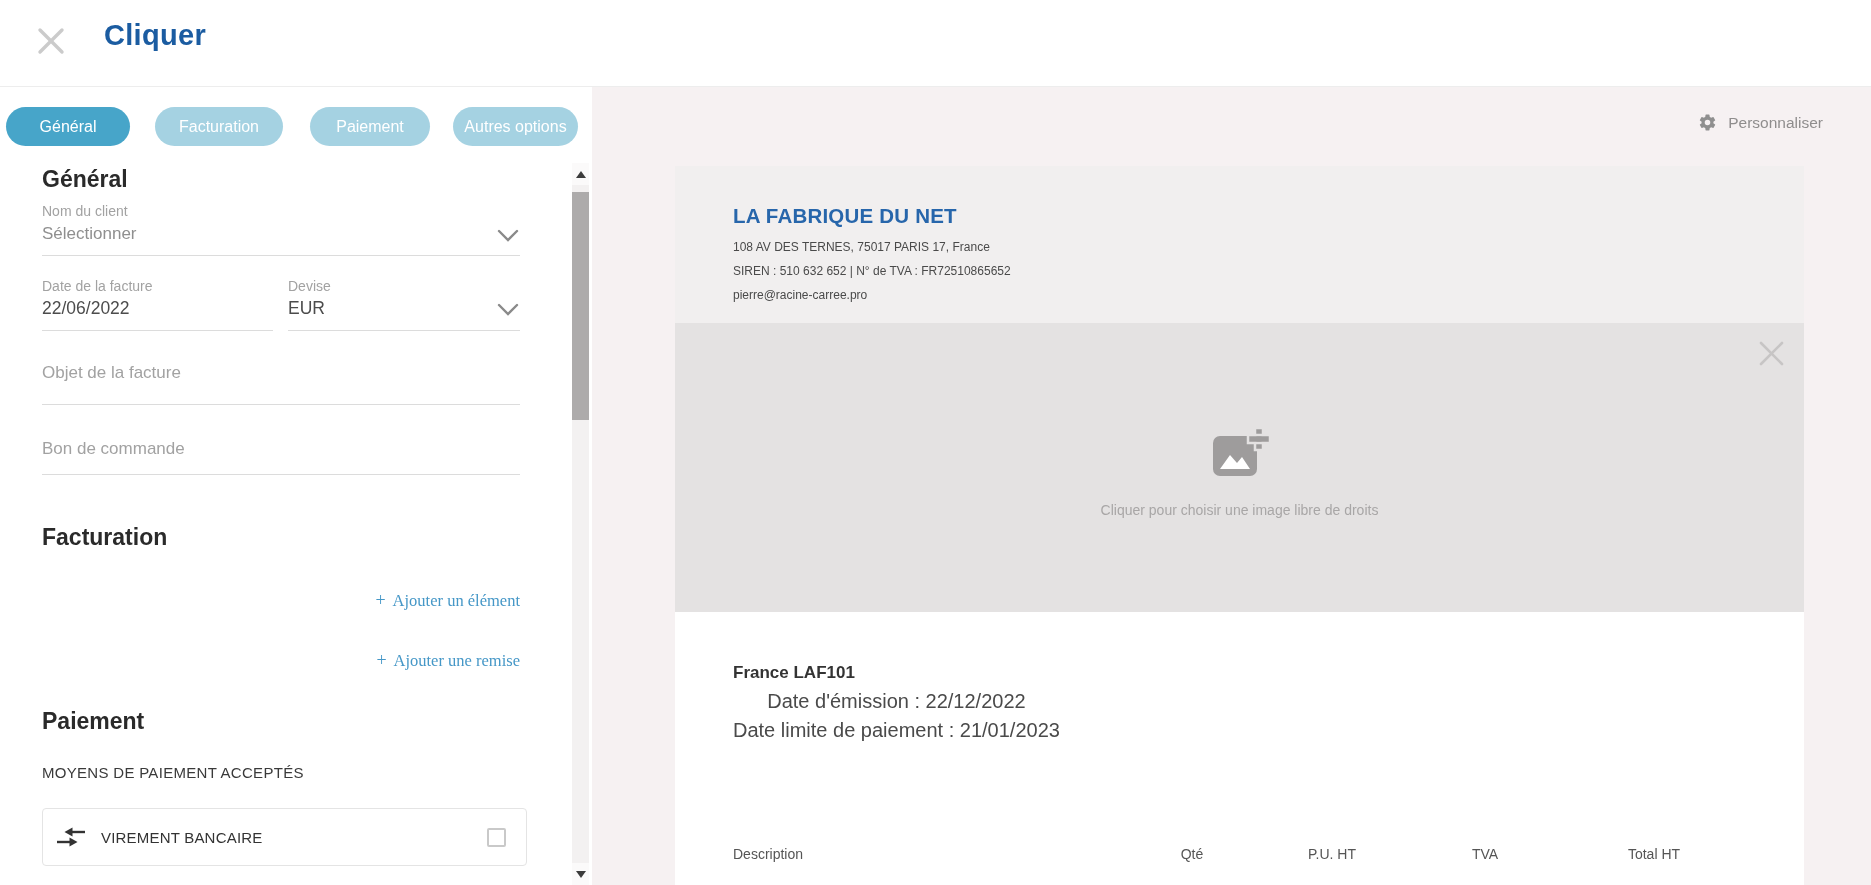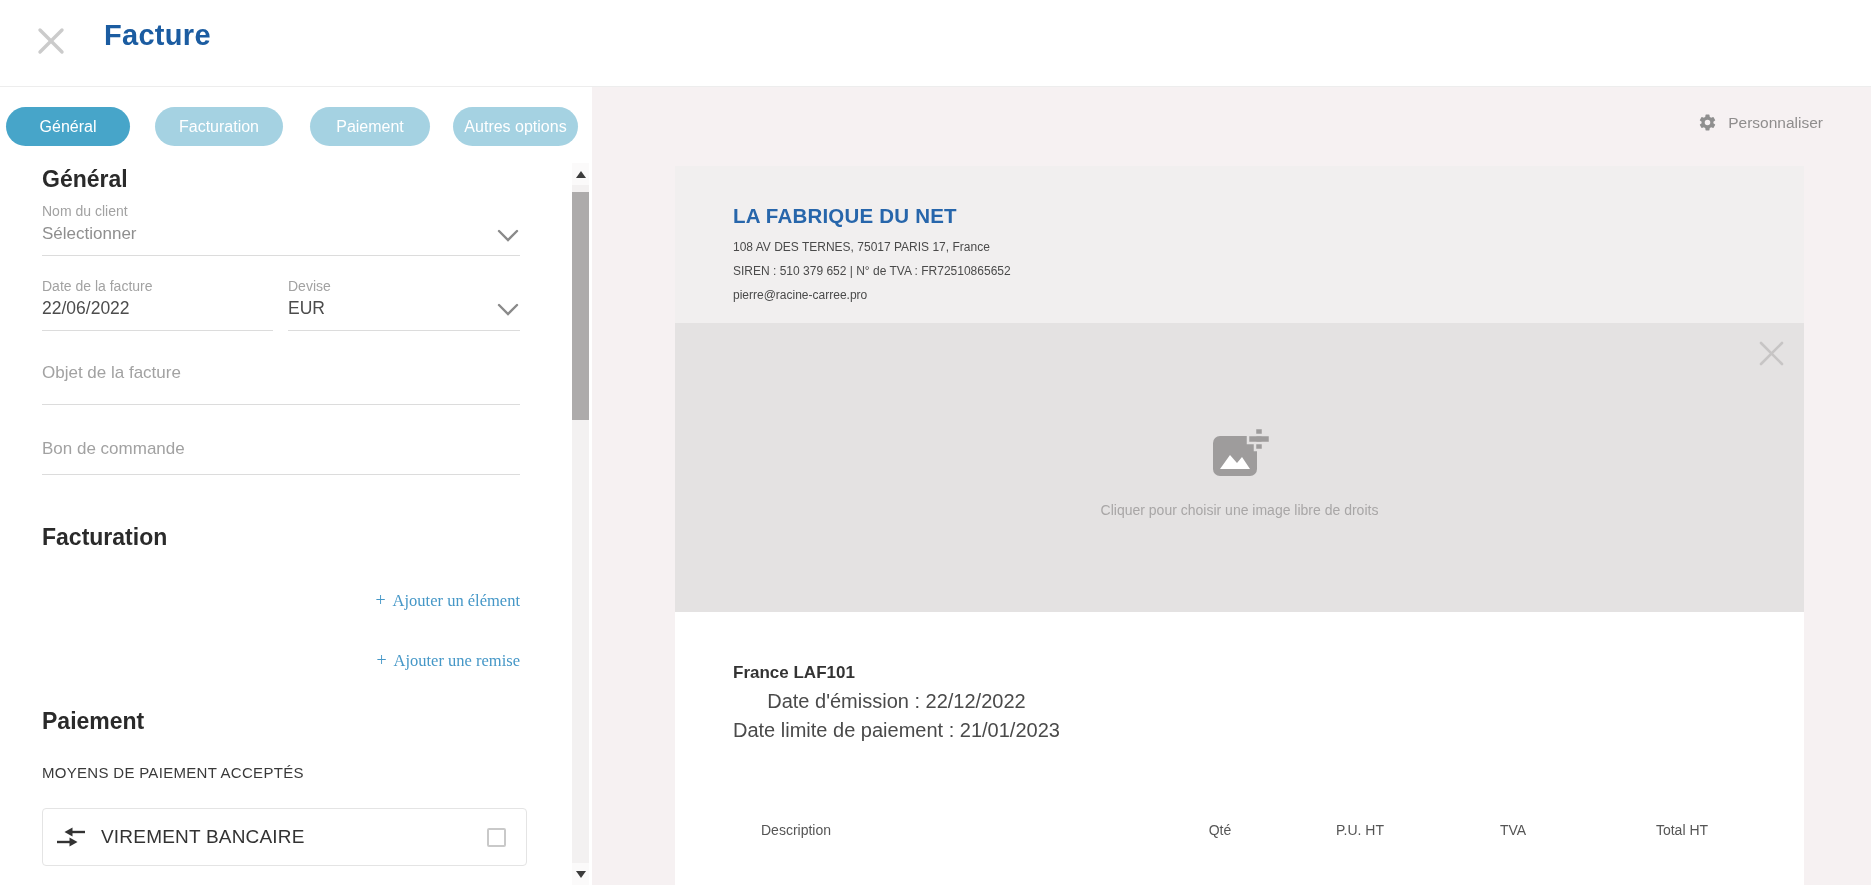--- a/index.html
+++ b/index.html
@@ -36,21 +36,21 @@
                    border:none; outline:none; font-family:inherit; width:460px; }
   .f-placeholder::placeholder { color:#a2a2a2; opacity:1; }
   .underline { position:absolute; height:1px; background:#dcdcdc; }
   .chevron { position:absolute; width:22px; height:14px; }
   .blue-link { position:absolute; right:0; font-size:16.5px; color:#4597c7; cursor:pointer;font-family:Liberation Serif, serif; }
   .blue-link .plus { margin-right:7px; font-size:18px; }
   .pay-label { position:absolute; font-size:15px; color:#3a3a3a; letter-spacing:0.3px; }
   .pay-card { position:absolute; left:0; top:645px; width:485px; height:58px; background:#fff;
               border:1px solid #e4e4e4; border-radius:4px; display:flex; align-items:center;
               padding-left:12px; cursor:pointer; }
-  .pay-card .pc-label { font-size:19px; color:#333; margin-left:14px; letter-spacing:0.2px; }
+  .pay-card .pc-label { font-size:15px; color:#333; margin-left:14px; letter-spacing:0.2px; }
   .pay-check { position:absolute; right:20px; top:19px; width:19px; height:19px;
                border:2px solid #c9c9c9; border-radius:2px; background:#fff; cursor:pointer; }
 
   
   .sbar { position:absolute; left:572px; top:76px; width:17px; height:722px; background:#f3f1f1; }
   .sb-btn { position:absolute; left:0; width:17px; height:22px; background:#fbfafa;
             display:flex; align-items:center; justify-content:center; cursor:pointer; }
   .sb-up { top:0; } .sb-down { bottom:0; }
   .tri-up { width:0; height:0; border-left:5px solid transparent; border-right:5px solid transparent;
             border-bottom:7px solid #3c3c3c; }
@@ -75,36 +75,36 @@
   .img-band { position:relative; width:100%; height:289px; background:#e4e2e2; cursor:pointer; }
   .band-close { position:absolute; top:14px; right:16px; width:33px; height:33px; cursor:pointer; }
   .band-center { position:absolute; left:0; right:0; top:103px; display:flex;
                  flex-direction:column; align-items:center; }
   .band-caption { margin-top:24px; font-size:14px; color:#a8a6a6; }
 
   .doc-body { position:relative; width:100%; height:354px; background:#fff; }
   .inv-meta { position:absolute; left:58px; top:46px; }
   .inv-number { font-size:17px; font-weight:700; color:#333; line-height:29px; }
   .inv-line { font-size:20px; color:#4a4a4a; line-height:29px;text-align:center; }
-  .tbl-head { position:absolute; left:0; top:210px; width:100%; height:20px;margin-left:28px; }
+  .tbl-head { position:absolute; left:0; top:234px; width:100%; height:20px; }
   .th { position:absolute; font-size:14px; color:#555; }
   .th-desc { left:58px; }
   .th-c { transform:translateX(-50%); }
 </style>
 </head>
 <body>
 
 <div id="app">
 
   <div class="topbar">
     <svg class="close-x" viewBox="0 0 30 30">
       <line x1="4" y1="4" x2="26" y2="26" stroke="#cbcbcb" stroke-width="3.4" stroke-linecap="round"></line>
       <line x1="26" y1="4" x2="4" y2="26" stroke="#cbcbcb" stroke-width="3.4" stroke-linecap="round"></line>
     </svg>
-    <div class="page-title">Facture</div>
+    <div class="page-title">Cliquer</div>
   </div>
 
   <div class="left-panel">
 
     <div class="pill pill-1 active">Général</div>
     <div class="pill pill-2 inactive">Facturation</div>
     <div class="pill pill-3 inactive">Paiement</div>
     <div class="pill pill-4 inactive">Autres options</div>
 
     <div class="form">
@@ -175,21 +175,21 @@
         <path fill="#8f8f8f" d="M19.43 12.98c.04-.32.07-.64.07-.98s-.03-.66-.07-.98l2.11-1.65a.5.5 0 0 0 .12-.64l-2-3.46a.5.5 0 0 0-.61-.22l-2.49 1a7.03 7.03 0 0 0-1.69-.98l-.38-2.65A.49.49 0 0 0 14 2h-4a.49.49 0 0 0-.49.42l-.38 2.65c-.61.25-1.17.59-1.69.98l-2.49-1a.5.5 0 0 0-.61.22l-2 3.46a.5.5 0 0 0 .12.64l2.11 1.65c-.04.32-.07.65-.07.98s.03.66.07.98l-2.11 1.65a.5.5 0 0 0-.12.64l2 3.46c.14.24.42.34.61.22l2.49-1c.52.39 1.08.73 1.69.98l.38 2.65c.05.24.25.42.49.42h4c.24 0 .44-.18.49-.42l.38-2.65c.61-.25 1.17-.59 1.69-.98l2.49 1c.23.09.47 0 .61-.22l2-3.46a.5.5 0 0 0-.12-.64l-2.11-1.65zM12 15.5a3.5 3.5 0 1 1 0-7 3.5 3.5 0 0 1 0 7z"></path>
       </svg>
       <span>Personnaliser</span>
     </div>
 
     <div class="doc">
 
       <div class="doc-head">
         <div class="company-name">LA FABRIQUE DU NET</div>
         <div class="company-line first">108 AV DES TERNES, 75017 PARIS 17, France</div>
-        <div class="company-line">SIREN : 510 379 652  | N° de TVA : FR72510865652</div>
+        <div class="company-line">SIREN : 510 632 652  | N° de TVA : FR72510865652</div>
         <div class="company-line">pierre@racine-carree.pro</div>
       </div>
 
       <div class="img-band">
         <svg class="band-close" viewBox="0 0 33 33">
           <line x1="6" y1="6" x2="27" y2="27" stroke="#c7c5c5" stroke-width="2.6" stroke-linecap="round"></line>
           <line x1="27" y1="6" x2="6" y2="27" stroke="#c7c5c5" stroke-width="2.6" stroke-linecap="round"></line>
         </svg>
         <div class="band-center">
           <svg width="62" height="52" viewBox="0 0 62 52">

